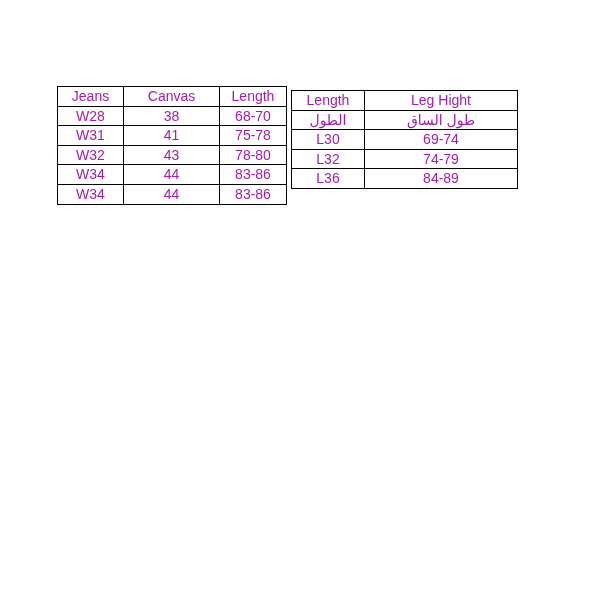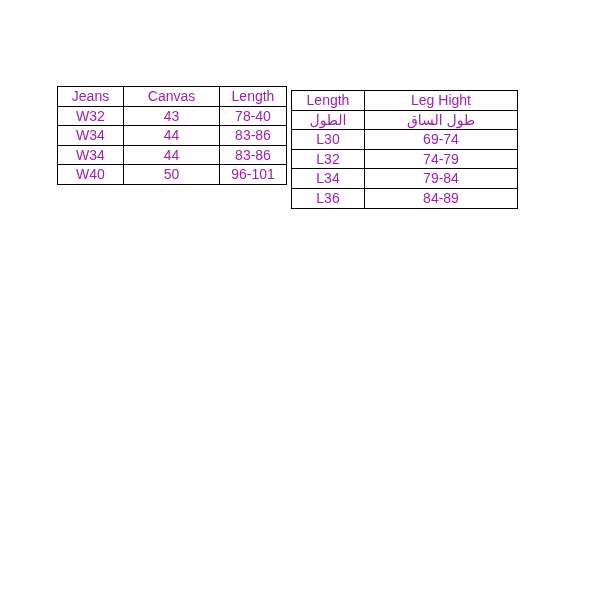--- a/index.html
+++ b/index.html
@@ -48,38 +48,43 @@
         <col style="width:96px">
         <col style="width:67px">
     </colgroup>
     <tbody>
       <tr>
         <td>Jeans</td>
         <td>Canvas</td>
         <td>Length</td>
       </tr>
       <tr>
+        <td>W28</td>
+        <td>38</td>
+        <td>68-70</td>
+      </tr>
+      <tr>
+        <td>W31</td>
+        <td>41</td>
+        <td>75-78</td>
+      </tr>
+      <tr>
         <td>W32</td>
         <td>43</td>
-        <td>78-40</td>
+        <td>78-80</td>
       </tr>
       <tr>
         <td>W34</td>
         <td>44</td>
         <td>83-86</td>
       </tr>
       <tr>
         <td>W34</td>
         <td>44</td>
         <td>83-86</td>
-      </tr>
-      <tr>
-        <td>W40</td>
-        <td>50</td>
-        <td>96-101</td>
       </tr>
     </tbody>
   </table>
 
   <table class="size-table" id="right-table">
     <colgroup>
       <col style="width:73px">
         <col style="width:153px">
     </colgroup>
     <tbody>
@@ -93,23 +98,19 @@
       </tr>
       <tr>
         <td>L30</td>
         <td>69-74</td>
       </tr>
       <tr>
         <td>L32</td>
         <td>74-79</td>
       </tr>
       <tr>
-        <td>L34</td>
-        <td>79-84</td>
-      </tr>
-      <tr>
         <td>L36</td>
         <td>84-89</td>
       </tr>
     </tbody>
   </table>
 
 </div>
 
 </body></html>

